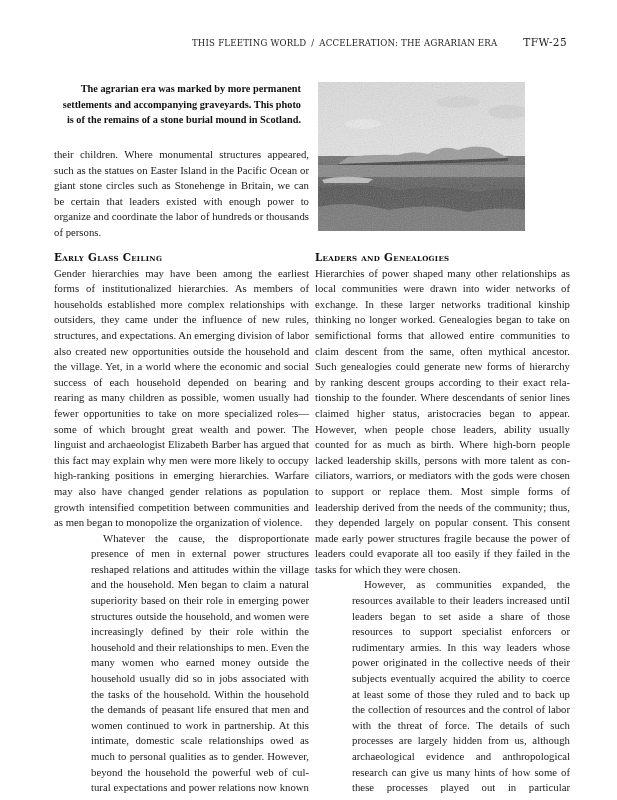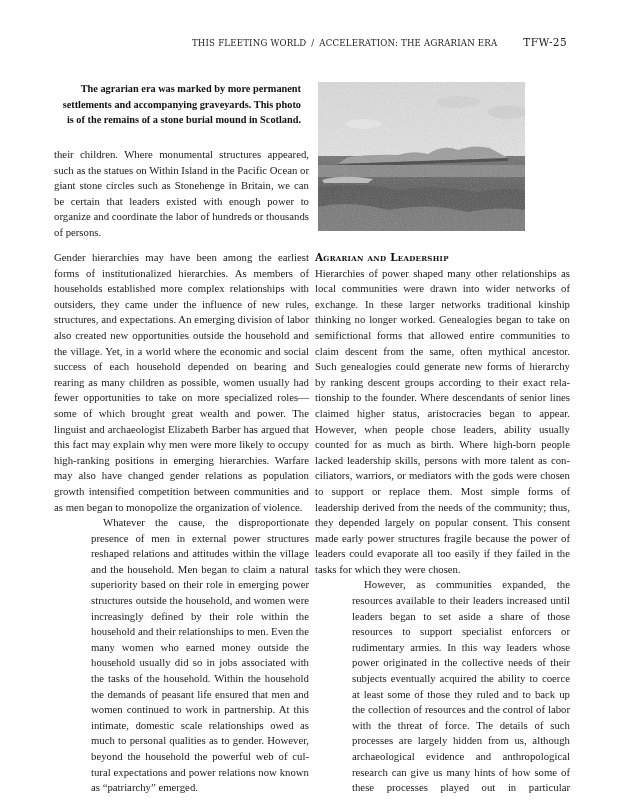--- a/index.html
+++ b/index.html
@@ -61,25 +61,26 @@
     <path d="M20 82 L190 76 L190 79 L20 85 Z" fill="#3e3e3e"></path>
     <rect x="0" y="83" width="207" height="12" fill="#858585"></rect>
     <path d="M4 98 Q25 92 55 97 L50 101 L6 101 Z" fill="#bdbdbd"></path>
     <path d="M0 105 Q40 100 80 108 Q120 102 160 110 Q190 104 207 108 L207 149 L0 149 Z" fill="#4a4a4a" opacity="0.7"></path>
     <path d="M0 125 Q30 118 70 128 Q110 120 150 130 Q180 124 207 128 L207 149 L0 149 Z" fill="#8a8a8a" opacity="0.6"></path>
     <rect x="0" y="0" width="207" height="149" fill="#888" filter="url(#noise)"></rect>
   </svg>
 </figure>
 
 <div class="col col-left-top">
-  <p>their children. Where monumental structures appeared, such as the statues on Within Island in the Pacific Ocean or giant stone circles such as Stonehenge in Britain, we can be certain that leaders existed with enough power to organize and coordinate the labor of hundreds or thou­sands of persons.</p>
+  <p>their children. Where monumental structures appeared, such as the statues on Easter Island in the Pacific Ocean or giant stone circles such as Stonehenge in Britain, we can be certain that leaders existed with enough power to organize and coordinate the labor of hundreds or thou­sands of persons.</p>
 </div>
 
 <section class="col col-left">
+  <h2 class="section-heading">Early Glass Ceiling</h2>
   <p>Gender hierarchies may have been among the earliest forms of institutionalized hierarchies. As members of households established more complex relationships with outsiders, they came under the influence of new rules, structures, and expectations. An emerging division of labor also created new opportunities outside the house­hold and the village. Yet, in a world where the economic and social success of each household depended on bear­ing and rearing as many children as possible, women usu­ally had fewer opportunities to take on more specialized roles—some of which brought great wealth and power. The linguist and archaeologist Elizabeth Barber has argued that this fact may explain why men were more likely to occupy high-ranking positions in emerging hier­archies. Warfare may also have changed gender relations as population growth intensified competition between communities and as men began to monopolize the organization of violence.</p>
   <p class="indent">Whatever the cause, the disproportionate presence of men in external power structures reshaped relations and attitudes within the village and the household. Men began to claim a natural superiority based on their role in emerging power structures outside the household, and women were increasingly defined by their role within the household and their relationships to men. Even the many women who earned money outside the household usually did so in jobs associated with the tasks of the household. Within the household the demands of peas­ant life ensured that men and women continued to work in partnership. At this intimate, domestic scale relation­ships owed as much to personal qualities as to gender. However, beyond the household the powerful web of cul­tural expectations and power relations now known as “patriarchy” emerged.</p>
 </section>
 
 <section class="col col-right">
-  <h2 class="section-heading">Agrarian and Leadership</h2>
+  <h2 class="section-heading">Leaders and Genealogies</h2>
   <p>Hierarchies of power shaped many other relationships as local communities were drawn into wider networks of exchange. In these larger networks traditional kinship thinking no longer worked. Genealogies began to take on semifictional forms that allowed entire communities to claim descent from the same, often mythical ancestor. Such genealogies could generate new forms of hierarchy by ranking descent groups according to their exact rela­tionship to the founder. Where descendants of senior lines claimed higher status, aristocracies began to appear. However, when people chose leaders, ability usually counted for as much as birth. Where high-born people lacked leadership skills, persons with more talent as con­ciliators, warriors, or mediators with the gods were cho­sen to support or replace them. Most simple forms of leadership derived from the needs of the community; thus, they depended largely on popular consent. This con­sent made early power structures fragile because the power of leaders could evaporate all too easily if they failed in the tasks for which they were chosen.</p>
   <p class="indent">However, as communities expanded, the resources available to their leaders increased until leaders began to set aside a share of those resources to support specialist enforcers or rudimentary armies. In this way leaders whose power originated in the collective needs of their subjects eventually acquired the ability to coerce at least some of those they ruled and to back up the collection of resources and the control of labor with the threat of force. The details of such processes are largely hidden from us, although archaeological evidence and anthropological research can give us many hints of how some of these processes played out in particular communities. These processes prepared the way for the more powerful polit­ical structures that we know as “states.” States appeared in</p>
 </section>
 
 </body></html>

